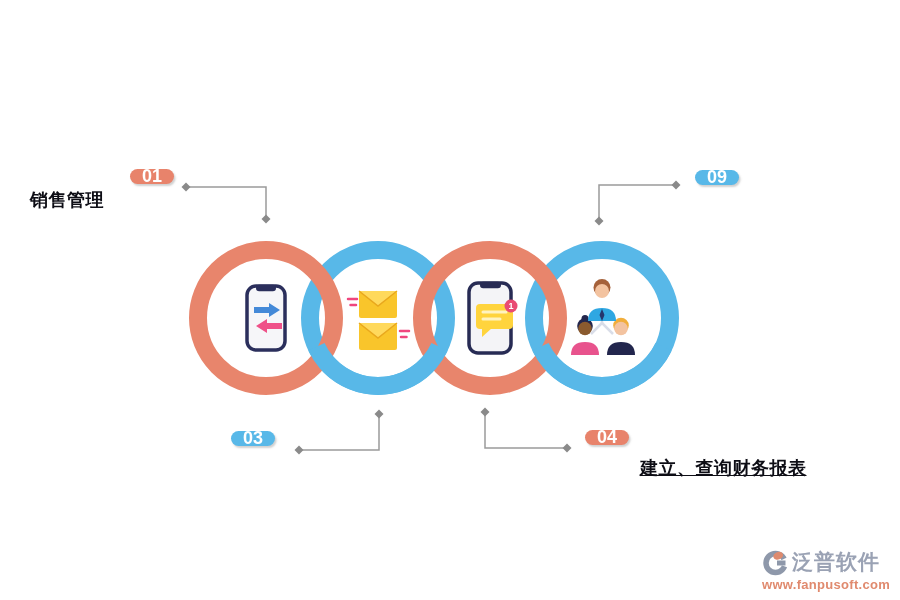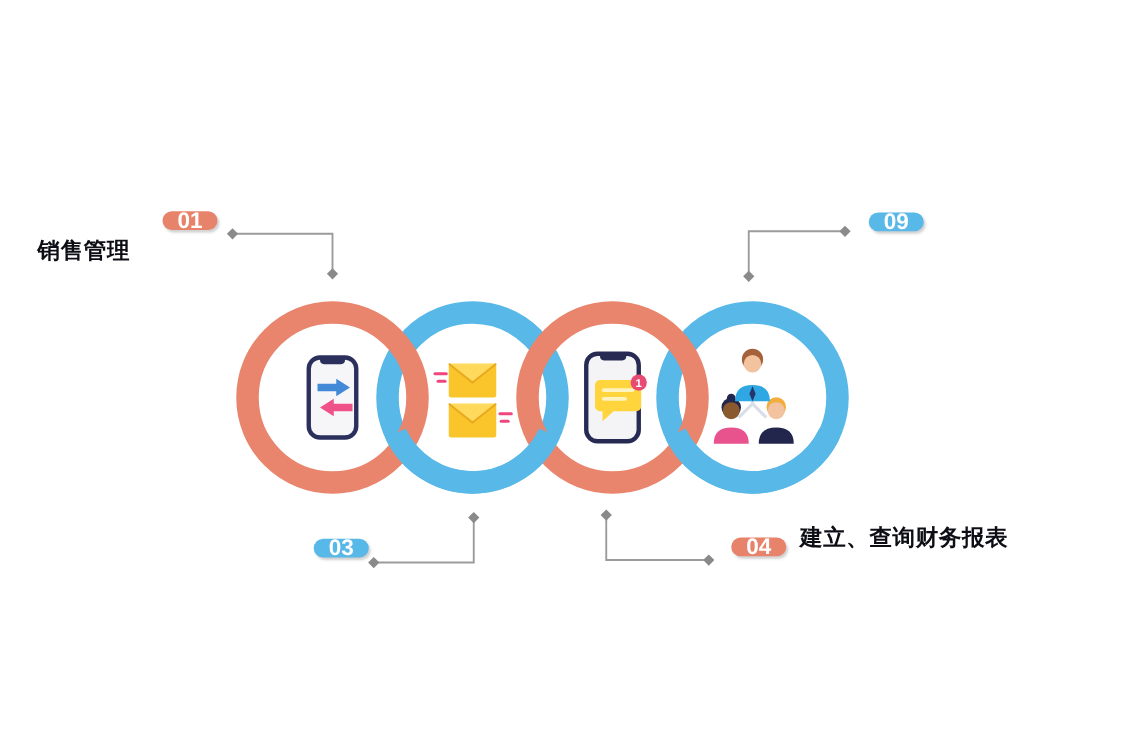--- a/index.html
+++ b/index.html
@@ -121,21 +121,33 @@
       <g>
         <circle cx="602" cy="287.5" r="8.5" fill="#a5613a"></circle>
         <circle cx="602" cy="291" r="7" fill="#f3c3a0"></circle>
         <path d="M588 321 Q588 308 602 308 Q616 308 616 321 Z" fill="#2fa7e2"></path>
         <path d="M602 309 L599.5 315 L602 321 L604.5 315 Z" fill="#25356e"></path>
       </g>
     </g>
   </svg>
 
   <div class="label" style="left:30px;top:172px;margin-top:16px;">销售管理</div>
-  <div class="label" style="left:640px;top:418px;">建立、查询财务报表</div>
+  <div class="label" style="left:640px;top:456px;text-decoration:underline;">建立、查询财务报表</div>
 
   <div class="badge orange" style="left:130px;top:169px;">01</div>
   <div class="badge blue" style="left:695px;top:170px;">09</div>
-  <div class="badge blue" style="left:251px;top:431px;">03</div>
+  <div class="badge blue" style="left:231px;top:431px;">03</div>
   <div class="badge orange" style="left:585px;top:430px;">04</div>
 
+  <div class="logo">
+    <div class="logo-row">
+      <svg width="27" height="27" viewBox="0 0 27 27">
+        <circle cx="13.5" cy="14" r="9.5" stroke="#8e98aa" stroke-width="5.5" fill="none"></circle>
+        <polygon points="13.5,14 27,7.5 27,19" fill="#ffffff"></polygon>
+        <rect x="15" y="11.5" width="8.5" height="5" fill="#8e98aa"></rect>
+        <ellipse cx="16.2" cy="6.8" rx="5" ry="3.8" fill="#de8b6f" transform="rotate(-20 16.2 6.8)"></ellipse>
+      </svg>
+      <span class="logo-name">泛普软件</span>
+    </div>
+    <div class="logo-url">www.fanpusoft.com</div>
+  </div>
 
 </div>
 
 </body></html>

